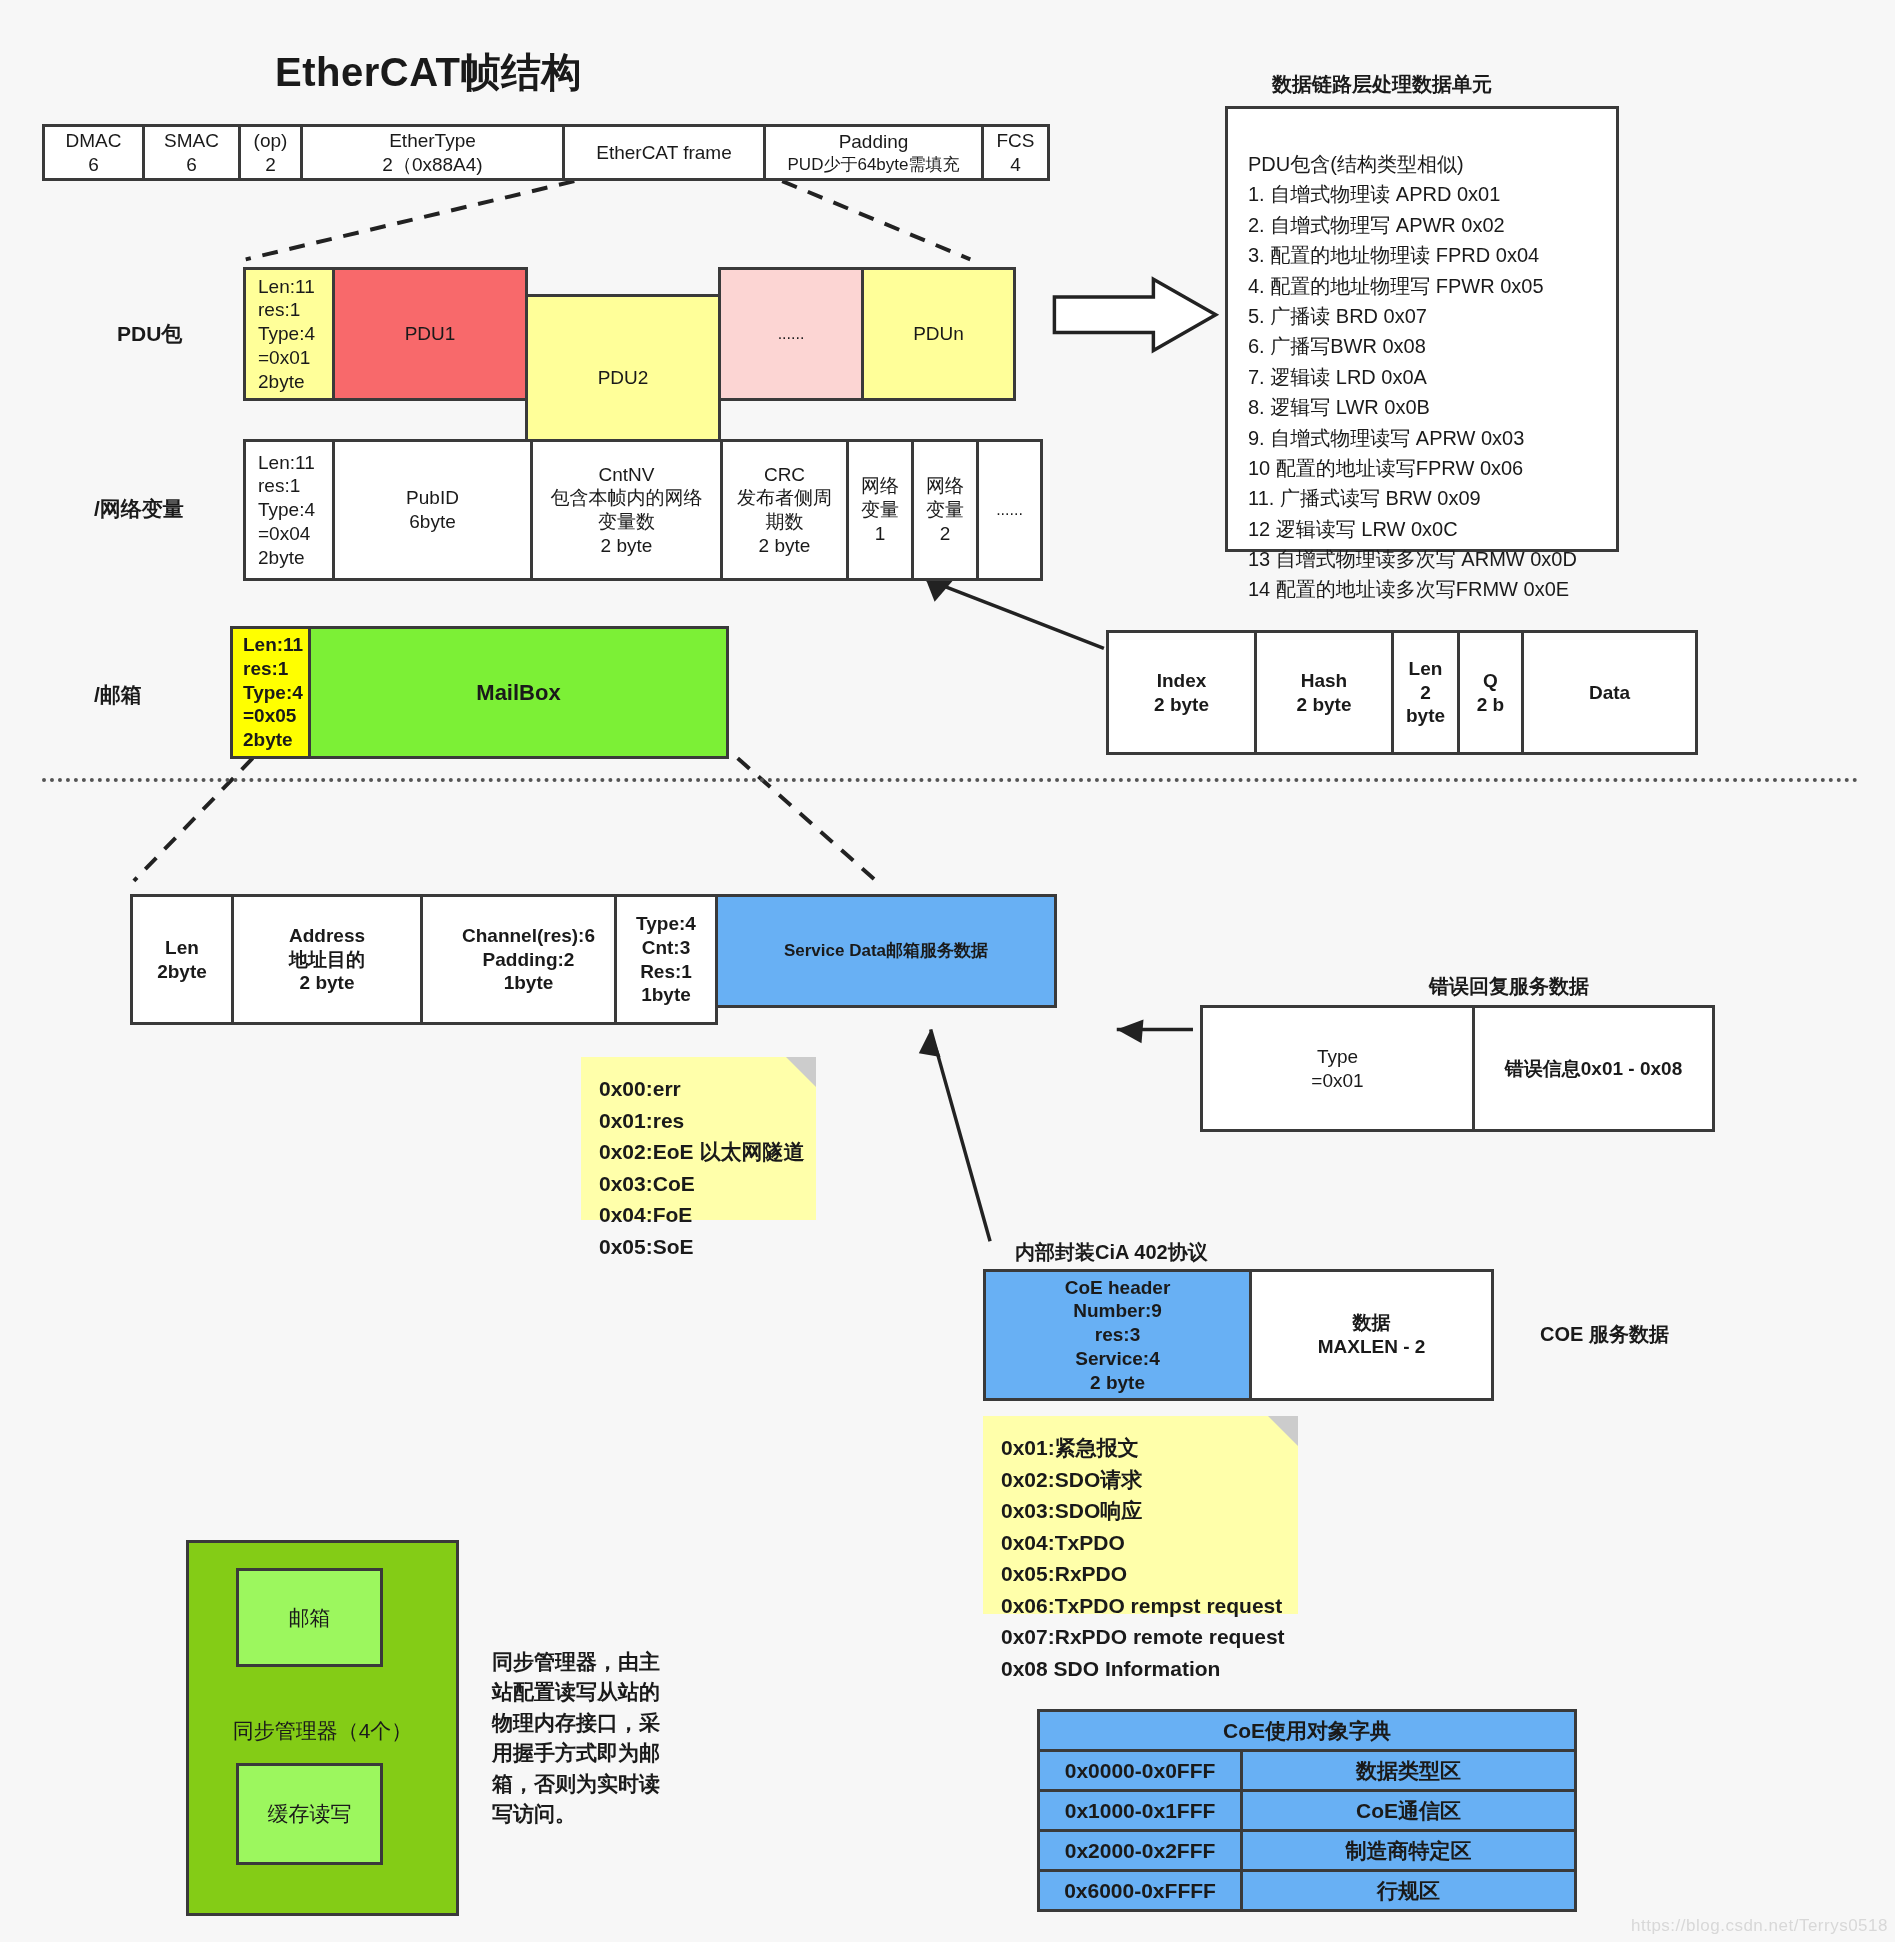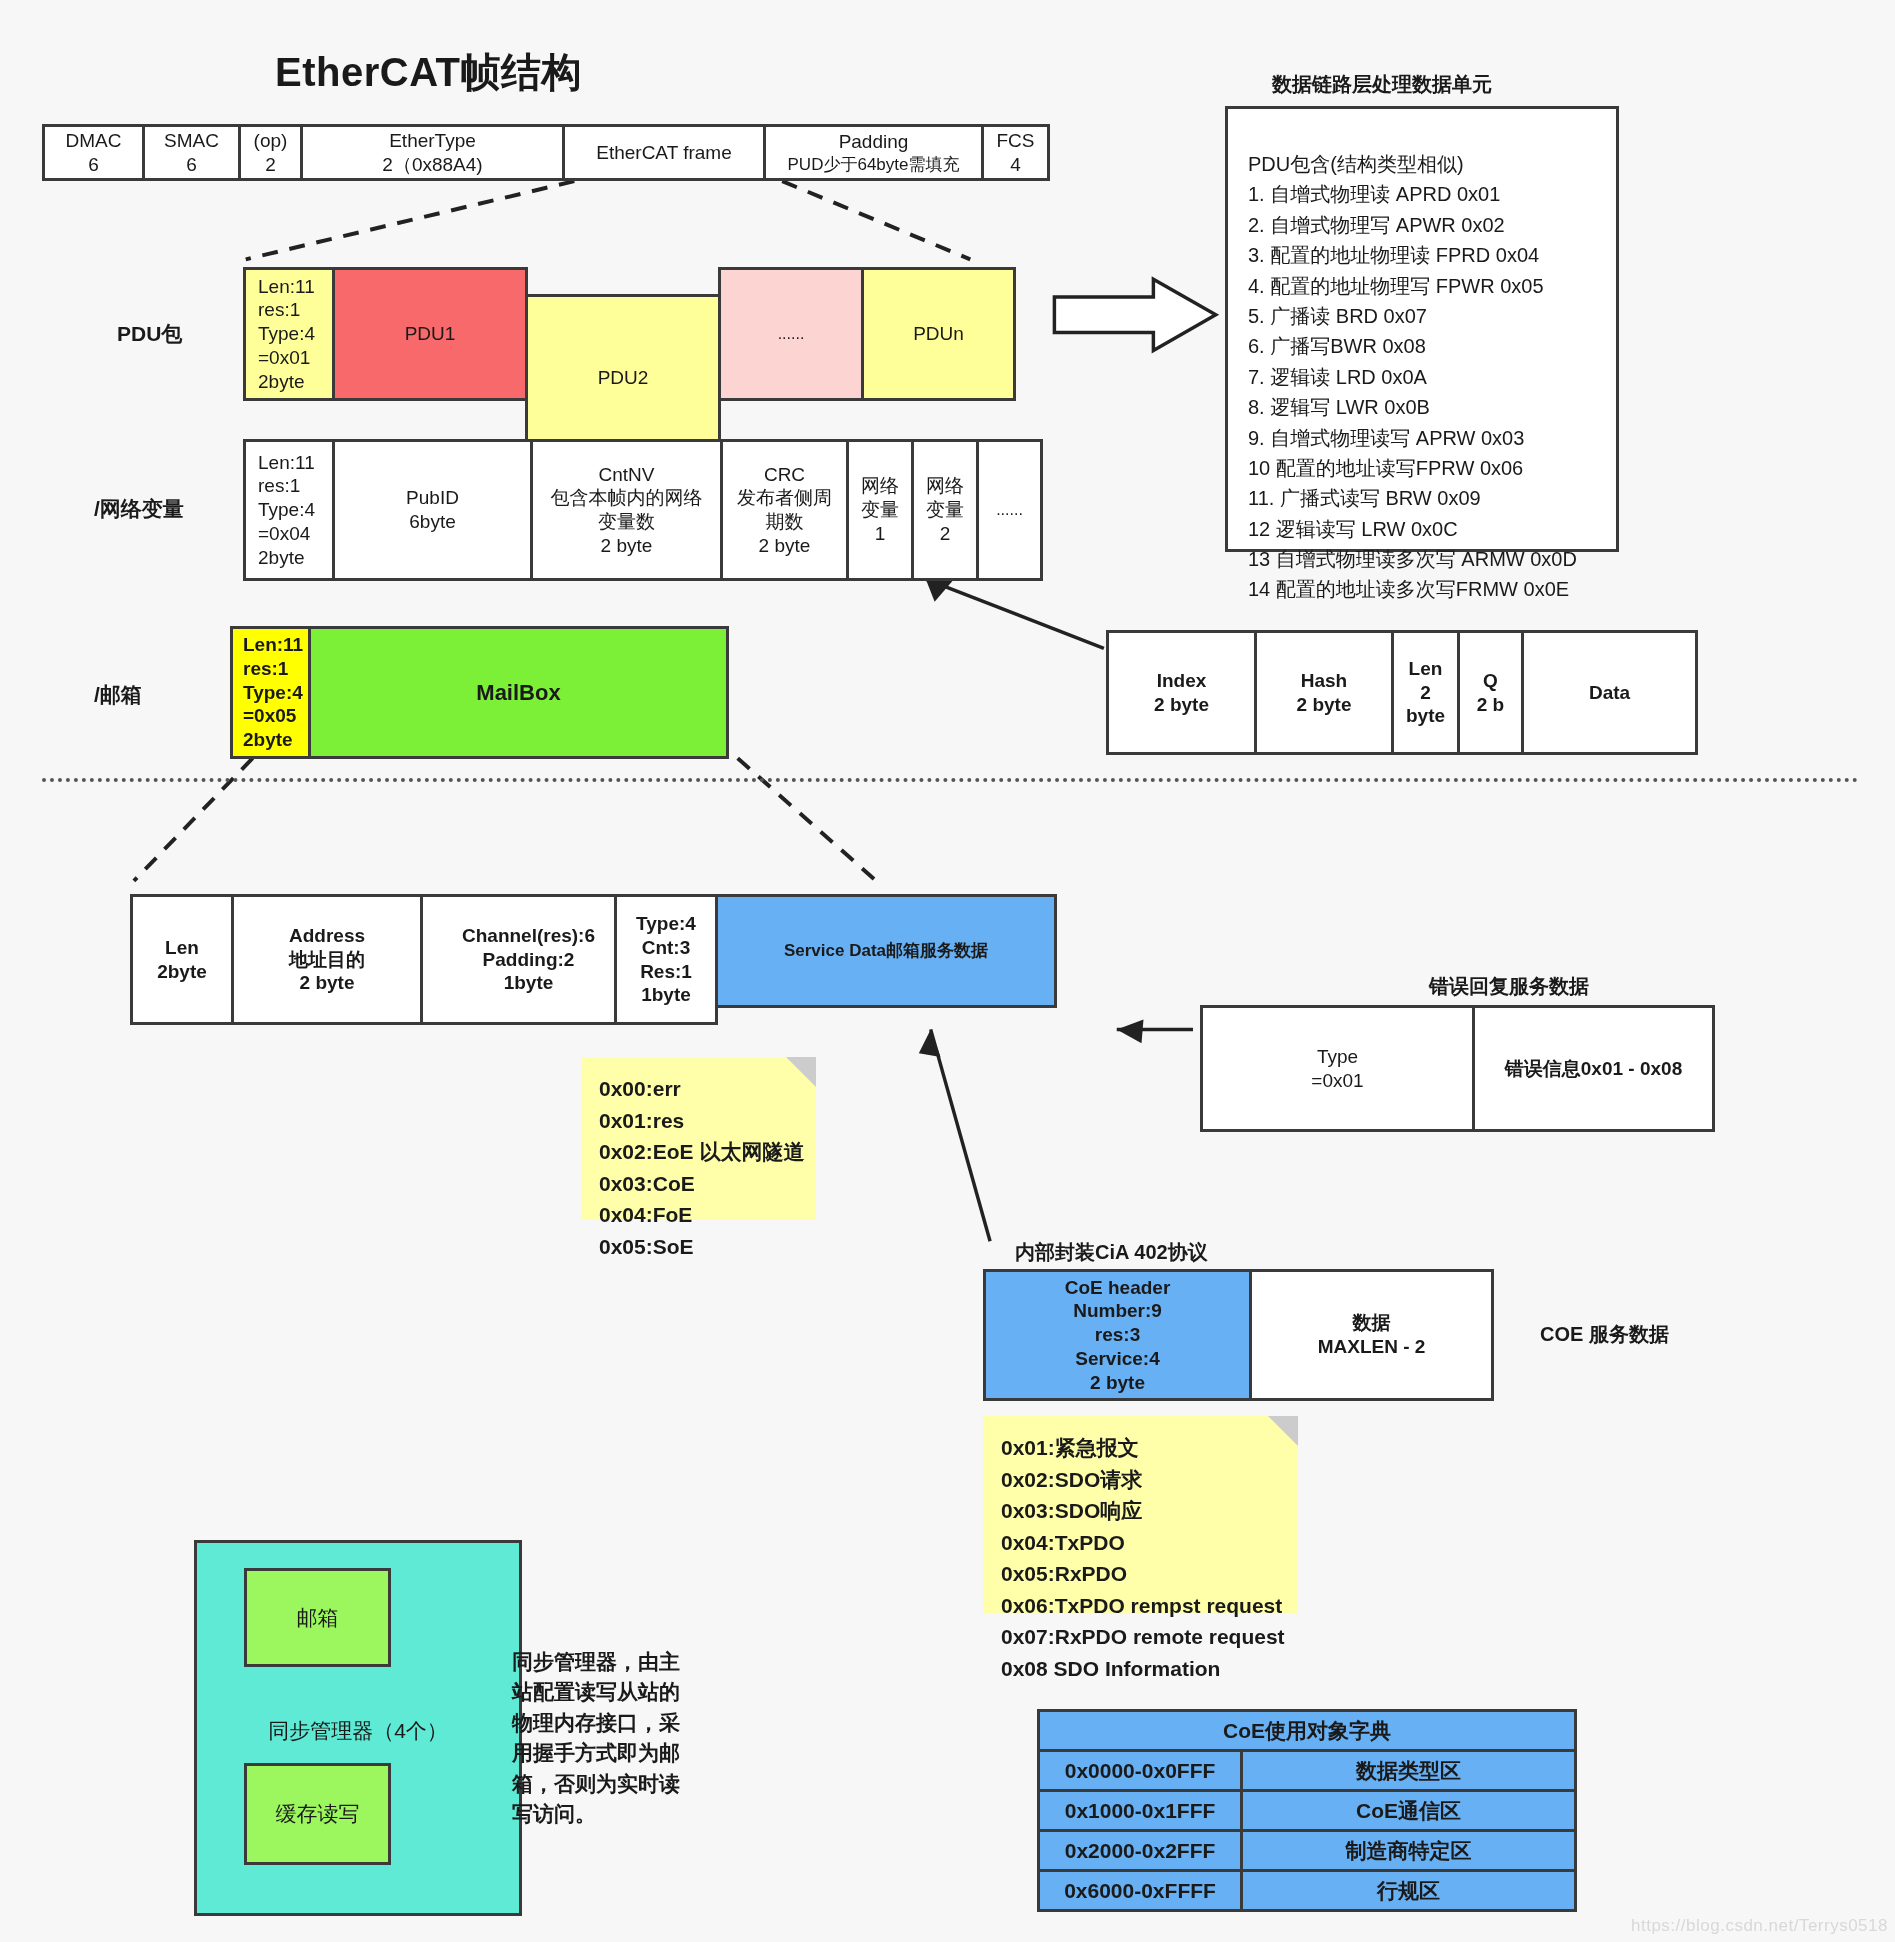--- a/index.html
+++ b/index.html
@@ -69,33 +69,33 @@
     position:absolute; top:0; right:0; width:0; height:0;
     border-left:30px solid transparent; border-top:30px solid #cccccc;
   }
   .note .li { white-space:nowrap; }
 
   
   #lines { position:absolute; left:0; top:0; width:1896px; height:1942px; pointer-events:none; }
 
   
   #sm-panel {
-    position:absolute; left:194px; top:1540px; width:328px; height:376px;
-    background:#5eead4; border:3px solid #3a3a3a;
+    position:absolute; left:186px; top:1540px; width:273px; height:376px;
+    background:#84cc16; border:3px solid #3a3a3a;
   }
   .sm-inner {
     position:absolute; border:3px solid #3a3a3a; background:#9cf75e;
     display:flex; align-items:center; justify-content:center;
     font-size:21px;
   }
   #sm-label {
     position:absolute; left:0; right:0; top:174px; text-align:center; font-size:21px;
   }
   #sm-desc {
-    position:absolute; left:512px; top:1647px; width:170px;
+    position:absolute; left:492px; top:1647px; width:170px;
     font-size:21px; font-weight:bold; line-height:1.45;
   }
 
   
   #coe-table {
     position:absolute; left:1037px; top:1709px; width:540px;
     border-collapse:collapse;
   }
   #coe-table td {
     border:3px solid #3a3a3a; background:#68b0f4;

